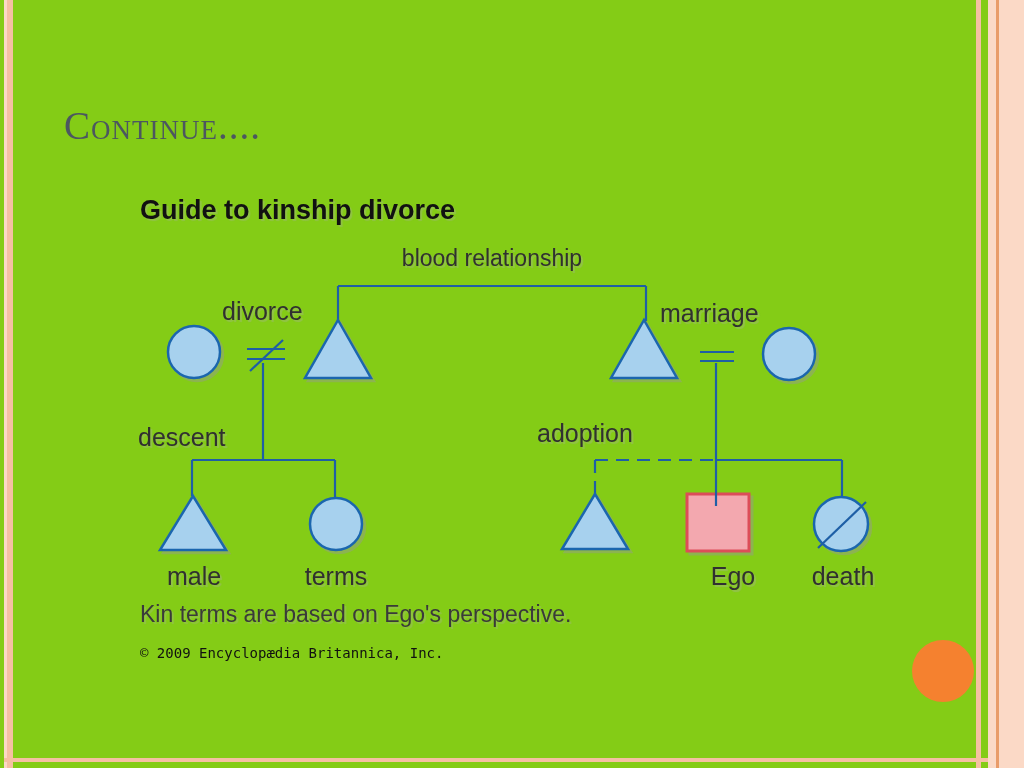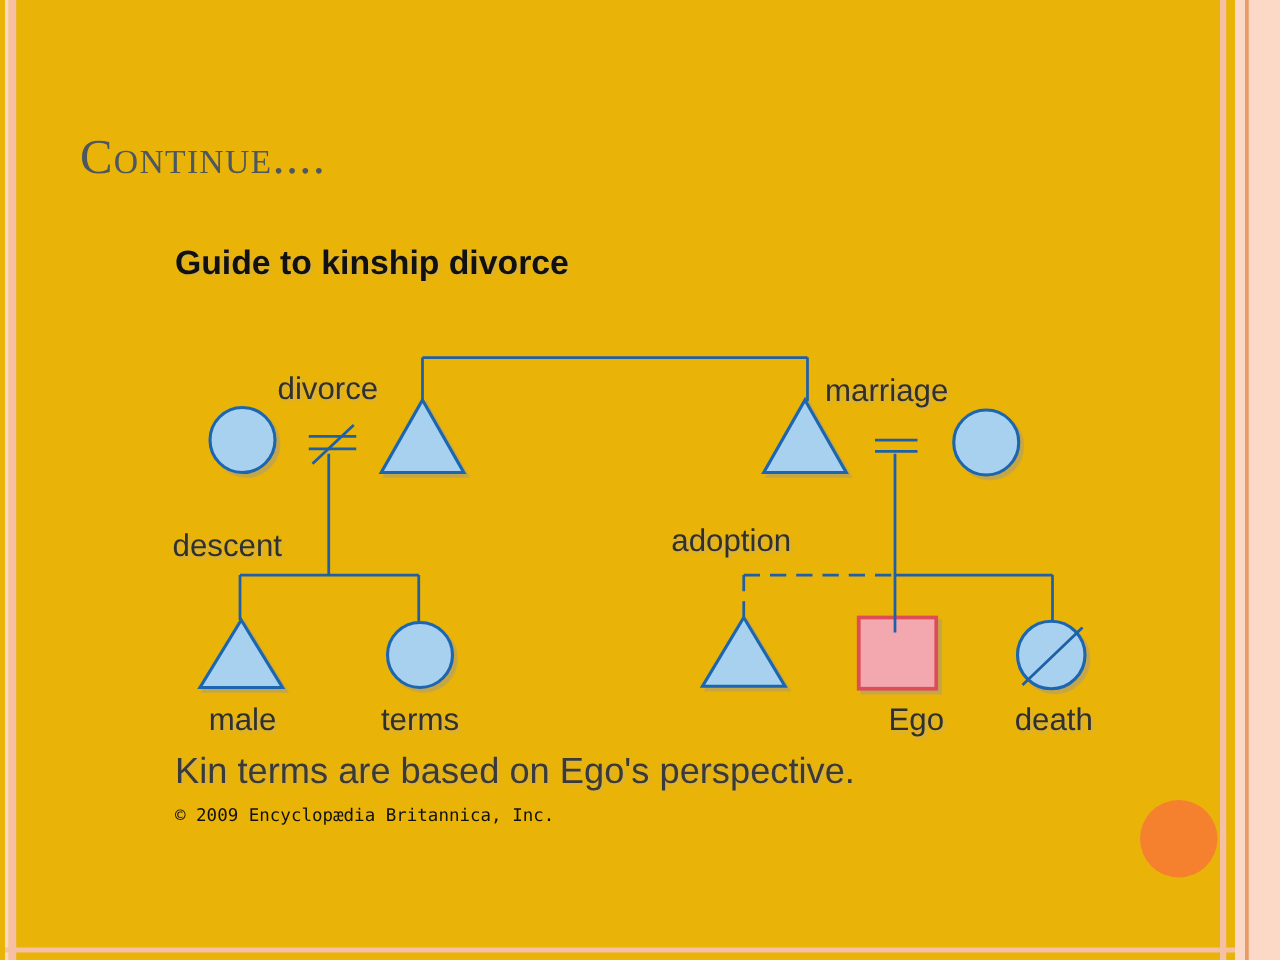--- a/index.html
+++ b/index.html
@@ -11,21 +11,21 @@
     --accent-orange:#F5812F;
     --frame-salmon-light:#FBD9C6;
     --frame-salmon:#F5C0A3;
     --frame-salmon-dark:#E99C69;
     --title-color:#4C5760;
     --label-color:#303030;
   }
   html,body{margin:0;padding:0;}
   body{width:1024px;height:768px;overflow:hidden;background:#fff;
        font-family:"Liberation Sans",sans-serif;}
-  .slide{position:relative;width:1024px;height:768px;background:#eab308;}
+  .slide{position:relative;width:1024px;height:768px;background:#84cc16;}
 
   
   .vline,.hline{position:absolute;}
   .frame-left-outer{left:4px;top:0;width:3px;height:768px;background:var(--frame-salmon-light);}
   .frame-left-inner{left:7px;top:0;width:6px;height:768px;background:var(--frame-salmon);}
   .frame-right-thin{left:976px;top:0;width:5px;height:768px;background:var(--frame-salmon);}
   .frame-right-band{left:988px;top:0;width:36px;height:768px;background:var(--frame-salmon-light);}
   .frame-right-accent{left:996px;top:0;width:3px;height:768px;background:var(--frame-salmon-dark);}
   .frame-bottom{left:4px;top:758px;width:984px;height:4px;background:var(--frame-salmon);}
 
@@ -59,21 +59,21 @@
   }
   .blood-label{left:492px;top:245px;font-size:23px;}
   .divorce-label{left:222px;top:297px;}
   .marriage-label{left:660px;top:299px;}
   .descent-label{left:138px;top:423px;}
   .adoption-label{left:537px;top:419px;}
   .male-label{left:194px;top:562px;}
   .female-label{left:336px;top:562px;}
   .ego-label{left:706px;top:562px;margin-left:27px;}
   .death-label{left:843px;top:562px;}
-  .caption{position:absolute;left:140px;top:601px;font-size:29px;color:#3a3a3a;
+  .caption{position:absolute;left:140px;top:601px;font-size:23px;color:#3a3a3a;
            text-shadow:2px 2px 1px rgba(175,175,175,0.3);white-space:nowrap;}
   .copyright{position:absolute;left:140px;top:645px;font-size:14px;color:#111;
              font-family:"DejaVu Sans Mono",monospace;white-space:nowrap;}
 </style>
 </head>
 <body>
 
 <div class="slide">
 
   <div class="vline frame-left-outer"></div>
@@ -118,20 +118,21 @@
     <polygon class="shape" points="595,494 628,549 562,549"></polygon>
     <rect class="ego-rect" x="687" y="494" width="62" height="57"></rect>
     <path class="kin-line" d="M716,460 V506"></path>
     <circle class="shape" cx="841" cy="524" r="27"></circle>
     <path class="kin-line" d="M818,548 L866,502"></path>
 
     <circle class="accent-dot" cx="943" cy="671" r="31"></circle>
   </svg>
 
   <div class="diagram-heading">Guide to kinship divorce</div>
+  <div class="dlabel centered blood-label">blood relationship</div>
   <div class="dlabel divorce-label">divorce</div>
   <div class="dlabel marriage-label">marriage</div>
   <div class="dlabel descent-label">descent</div>
   <div class="dlabel adoption-label">adoption</div>
   <div class="dlabel centered male-label">male</div>
   <div class="dlabel centered female-label">terms</div>
   <div class="dlabel centered ego-label">Ego</div>
   <div class="dlabel centered death-label">death</div>
   <div class="caption">Kin terms are based on Ego's perspective.</div>
   <div class="copyright">© 2009 Encyclopædia Britannica, Inc.</div>

